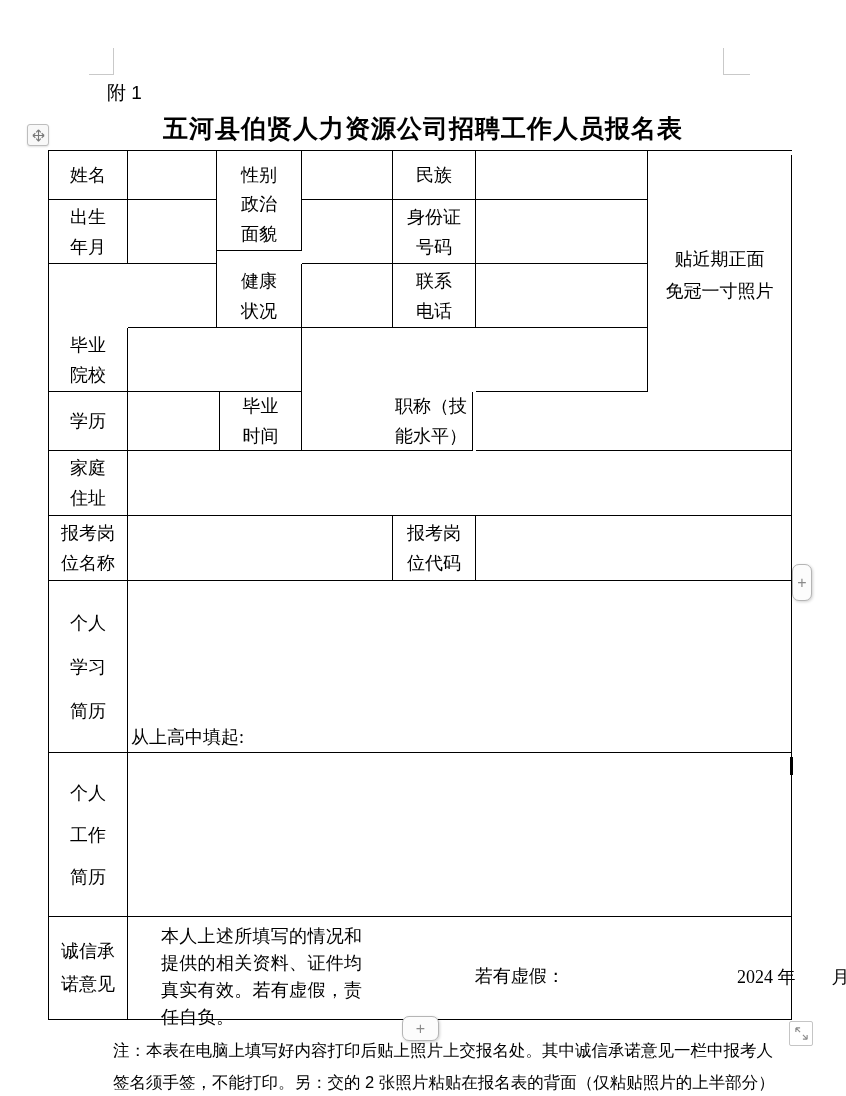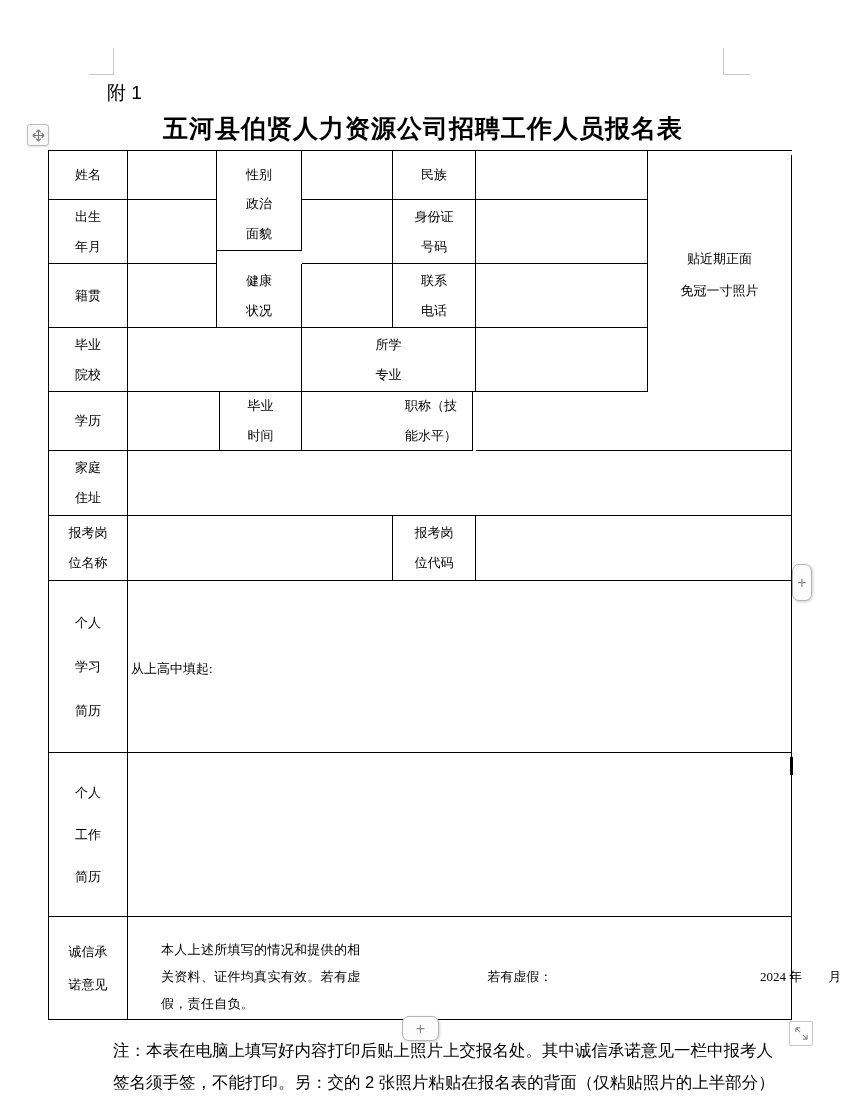--- a/index.html
+++ b/index.html
@@ -12,26 +12,26 @@
     font-family:"Liberation Sans","DejaVu Sans",sans-serif}
   .title{position:absolute;left:0;top:112px;width:846px;text-align:center;
     font-family:Liberation Sans, sans-serif;font-weight:bold;
     font-size:25px;letter-spacing:1px}
   
   .tbl{position:absolute;left:48px;top:150px;width:744px;height:870px;
     border-top:1px solid #000;border-left:1px solid #000;box-sizing:border-box}
   .cell{position:absolute;box-sizing:border-box;background:#fff;
     border-right:1px solid #000;border-bottom:1px solid #000;
     display:flex;align-items:center;justify-content:center;
-    text-align:center;font-size:13px;line-height:30px;white-space:pre-line}
+    text-align:center;font-size:18px;line-height:30px;white-space:pre-line}
   .lh32{line-height:32px}
   .lh33{line-height:33px}
   .lh42{line-height:42px}
   .lh44{line-height:44px}
-  .topleft{align-items:center;justify-content:flex-start;text-align:left;
+  .topleft{align-items:flex-end;justify-content:flex-start;text-align:left;
     padding:5px 12px 0 3px}
   .pledge{flex-direction:row;justify-content:flex-start;padding-top:17px}
   .pledge > div{width:100%;box-sizing:border-box}
   .stmt{text-align:left;padding-left:33px;line-height:27px;letter-spacing:.3px}
   .sig{text-align:center;transform:translateX(49px);line-height:31px}
   .dateln{text-align:center;transform:translateX(136px);line-height:30px}
   
   .note{position:absolute;left:113px;top:1034px;white-space:nowrap;
     font-family:"Liberation Sans","DejaVu Sans",sans-serif;
     font-size:16.5px;line-height:32px}
@@ -86,34 +86,31 @@
   <div class="cell" style="left:0;top:49px;width:79px;height:64px">出生
 年月</div>
   <div class="cell" style="left:79px;top:49px;width:89px;height:64px"></div>
   <div class="cell" style="left:168px;top:36px;width:85px;height:64px">政治
 面貌</div>
   <div class="cell" style="left:253px;top:49px;width:91px;height:64px"></div>
   <div class="cell" style="left:344px;top:49px;width:83px;height:64px">身份证
 号码</div>
   <div class="cell" style="left:427px;top:49px;width:172px;height:64px"></div>
 
-  <div class="cell" style="left:0;top:113px;width:79px;height:64px">籍贯</div>
   <div class="cell" style="left:79px;top:113px;width:89px;height:64px"></div>
   <div class="cell" style="left:168px;top:113px;width:85px;height:64px">健康
 状况</div>
   <div class="cell" style="left:253px;top:113px;width:91px;height:64px"></div>
   <div class="cell" style="left:344px;top:113px;width:83px;height:64px">联系
 电话</div>
   <div class="cell" style="left:427px;top:113px;width:172px;height:64px"></div>
 
   <div class="cell" style="left:0;top:177px;width:79px;height:64px">毕业
 院校</div>
   <div class="cell" style="left:79px;top:177px;width:174px;height:64px"></div>
-  <div class="cell" style="left:253px;top:177px;width:174px;height:64px">所学
-专业</div>
   <div class="cell" style="left:427px;top:177px;width:172px;height:64px"></div>
 
   <div class="cell" style="left:0;top:241px;width:79px;height:59px">学历</div>
   <div class="cell" style="left:79px;top:241px;width:92px;height:59px"></div>
   <div class="cell" style="left:171px;top:241px;width:82px;height:59px">毕业
 时间</div>
   <div class="cell" style="left:253px;top:241px;width:91px;height:59px"></div>
   <div class="cell" style="left:341px;top:241px;width:83px;height:59px">职称（技
 能水平）</div>
   <div class="cell" style="left:427px;top:241px;width:316px;height:59px"></div>

